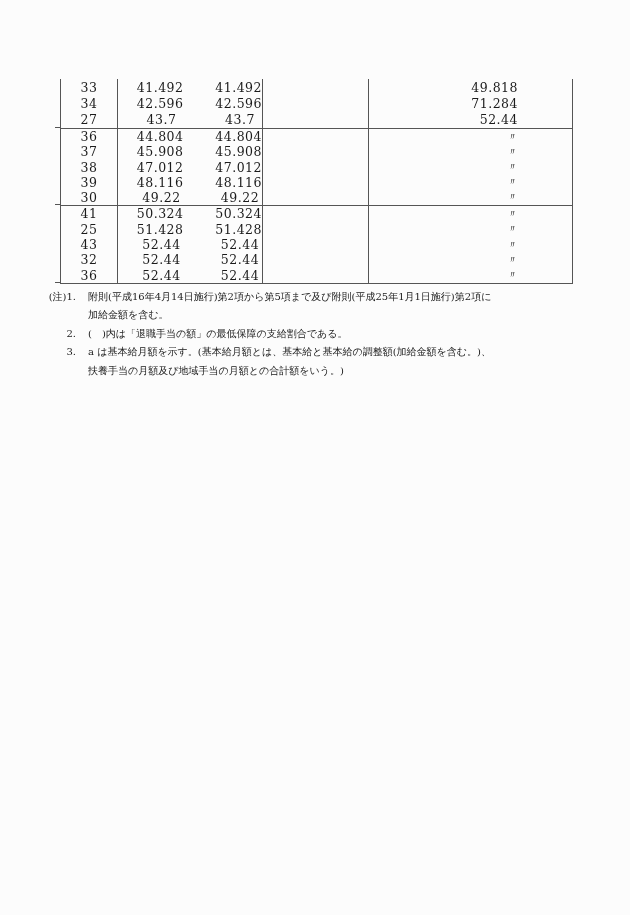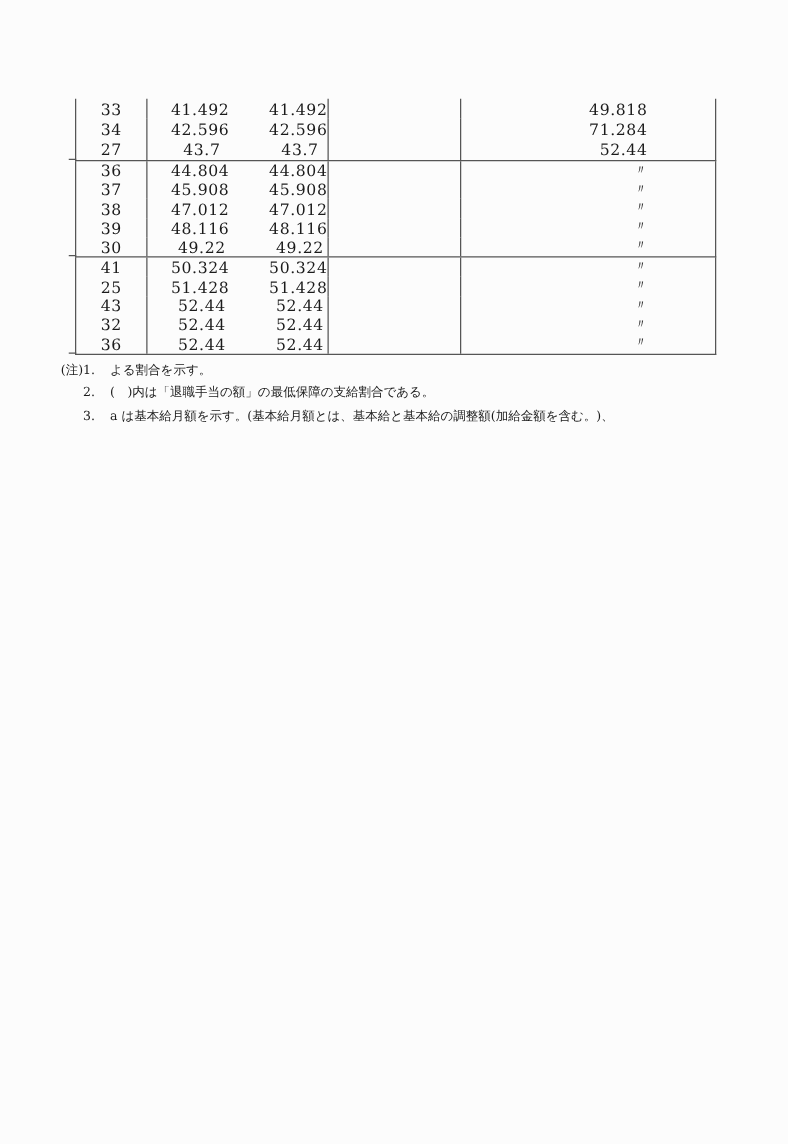--- a/index.html
+++ b/index.html
@@ -215,29 +215,31 @@
           <div class="cell c-d">
             <span class="ditto">〃</span>
           </div>
         </div>
       </div>
     </div>
   <div class="notes">
       <div class="note">
         <div class="note-label">(注)1.</div>
         <div class="note-lines">
-          <div class="note-line">よる割合を示す。</div>
+          <div class="note-line">附則(平成16年4月14日施行)第2項から第5項まで及び附則(平成25年1月1日施行)第2項に</div>
+          <div class="note-line">加給金額を含む。</div>
         </div>
       </div>
       <div class="note">
         <div class="note-label">2.</div>
         <div class="note-lines">
           <div class="note-line">(　)内は「退職手当の額」の最低保障の支給割合である。</div>
         </div>
       </div>
       <div class="note">
         <div class="note-label">3.</div>
         <div class="note-lines">
           <div class="note-line">a は基本給月額を示す。(基本給月額とは、基本給と基本給の調整額(加給金額を含む。)、</div>
+          <div class="note-line">扶養手当の月額及び地域手当の月額との合計額をいう。)</div>
         </div>
       </div>
     </div>
 </div>
 
 </body></html>

